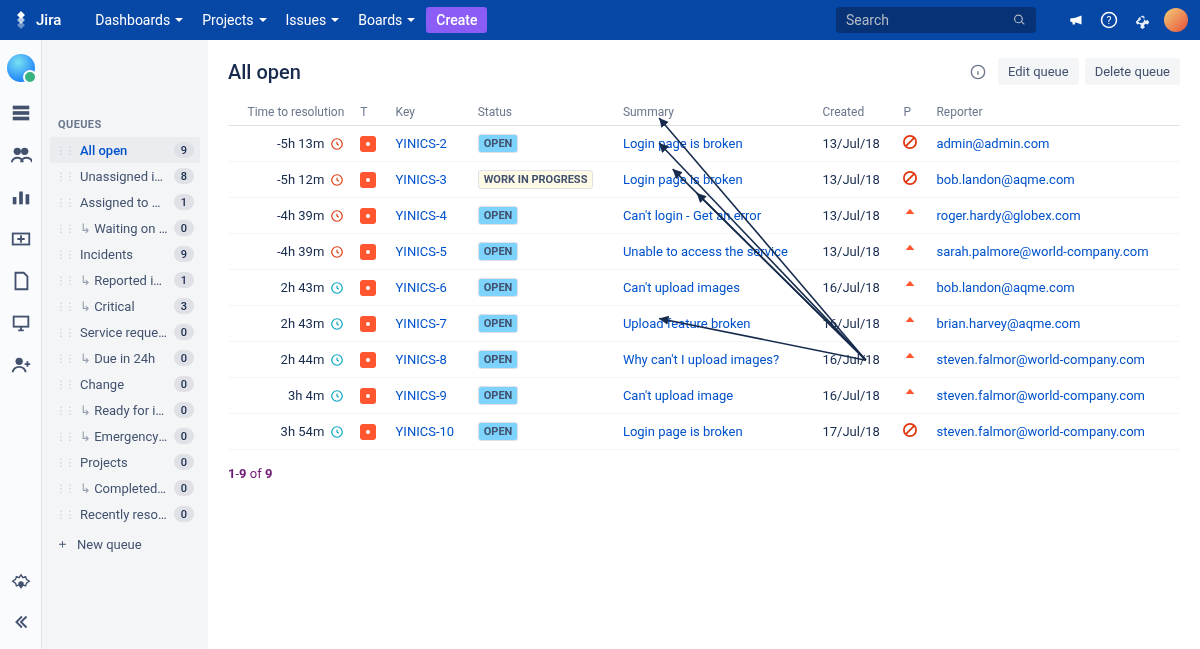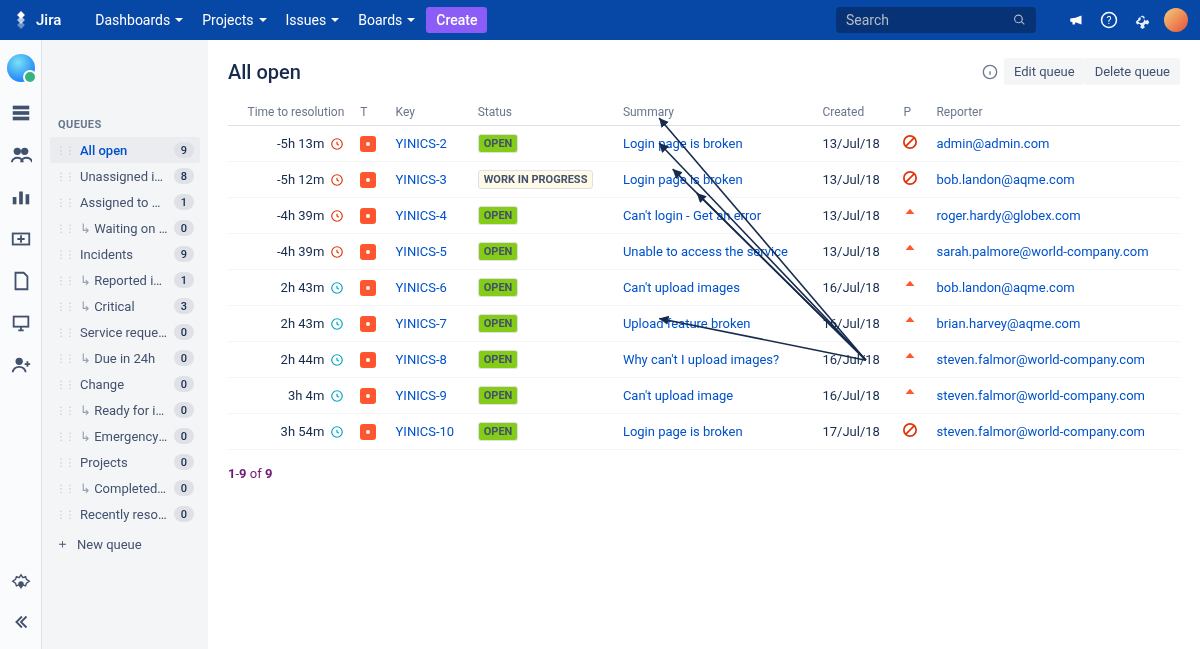--- a/index.html
+++ b/index.html
@@ -33,37 +33,37 @@
 .queue-item.active { background:#ebecf0; color:#0052cc; font-weight:500; }
 .queue-drag { color:#c1c7d0; font-size:10px; letter-spacing:-1px; }
 .queue-label { flex:1; white-space:nowrap; overflow:hidden; text-overflow:ellipsis; }
 .queue-sub .queue-label::before { content:"↳ "; color:#97a0af; }
 .queue-count { background:#dfe1e6; color:#172b4d; border-radius:8px; min-width:20px; height:16px; display:inline-flex; align-items:center; justify-content:center; font-size:11px; font-weight:500; padding:0 6px; }
 .new-queue { display:flex; align-items:center; gap:8px; padding:8px 6px; color:#42526e; cursor:pointer; }
 
 .content { flex:1; background:#fff; padding:18px 20px; overflow-y:auto; position:relative; }
 .page-head { display:flex; align-items:center; margin-bottom:14px; }
 .page-title { font-size:20px; font-weight:500; color:#172b4d; }
-.head-actions { margin-left:auto; display:flex; align-items:center;justify-content:space-between; }
+.head-actions { margin-left:auto; display:flex; gap:6px; align-items:center;justify-content:space-between; }
 .head-btn { background:#f4f5f7; border:none; padding:6px 10px; border-radius:3px; font-size:13px; color:#42526e; cursor:pointer; }
 .info-icon { width:16px; height:16px; fill:none; stroke:#6b778c; stroke-width:2; cursor:pointer; margin-right:6px; }
 
 table { width:100%; border-collapse:collapse; font-size:13px; }
 thead th { text-align:left; font-weight:400; color:#6b778c; padding:6px 8px; border-bottom:1px solid #dfe1e6; font-size:12px; }
 tbody td { padding:8px 8px; border-bottom:1px solid #f4f5f7; color:#172b4d; vertical-align:middle; }
 .col-ttr { text-align:right; }
 td.ttr-cell { text-align:right; white-space:nowrap; }
 .clock { display:inline-block; width:14px; height:14px; vertical-align:middle; margin-left:6px; }
 .clock svg { width:14px; height:14px; }
 .clock.overdue svg { stroke:#de350b; fill:none; }
 .clock.ok svg { stroke:#00a3bf; fill:none; }
 .type-badge { width:16px; height:16px; background:#ff5630; border-radius:3px; display:inline-flex; align-items:center; justify-content:center; }
 .type-badge svg { width:10px; height:10px; fill:#fff; }
 .key-link,.summary-link,.reporter-link { color:#0052cc; cursor:pointer; }
-.status-pill { display:inline-block; font-size:11px; font-weight:700; color:#42526e; border:1px solid #dfe1e6; border-radius:3px; padding:2px 5px; background:#84cc16; }
+.status-pill { display:inline-block; font-size:11px; font-weight:700; color:#42526e; border:1px solid #dfe1e6; border-radius:3px; padding:2px 5px; background:#7dd3fc; }
 .status-pill.progress { background:#fffae6; }
 .prio { width:14px; height:14px; display:inline-block; }
 .prio.blocker svg { fill:#de350b; }
 .prio.high svg { fill:#ff5630; }
 .pagination { margin-top:16px; font-size:13px; color:#701a75; }
 
 .arrow-overlay { position:absolute; top:0; left:0; width:100%; height:100%; pointer-events:none; }
 </style>
 </head>
 <body>

